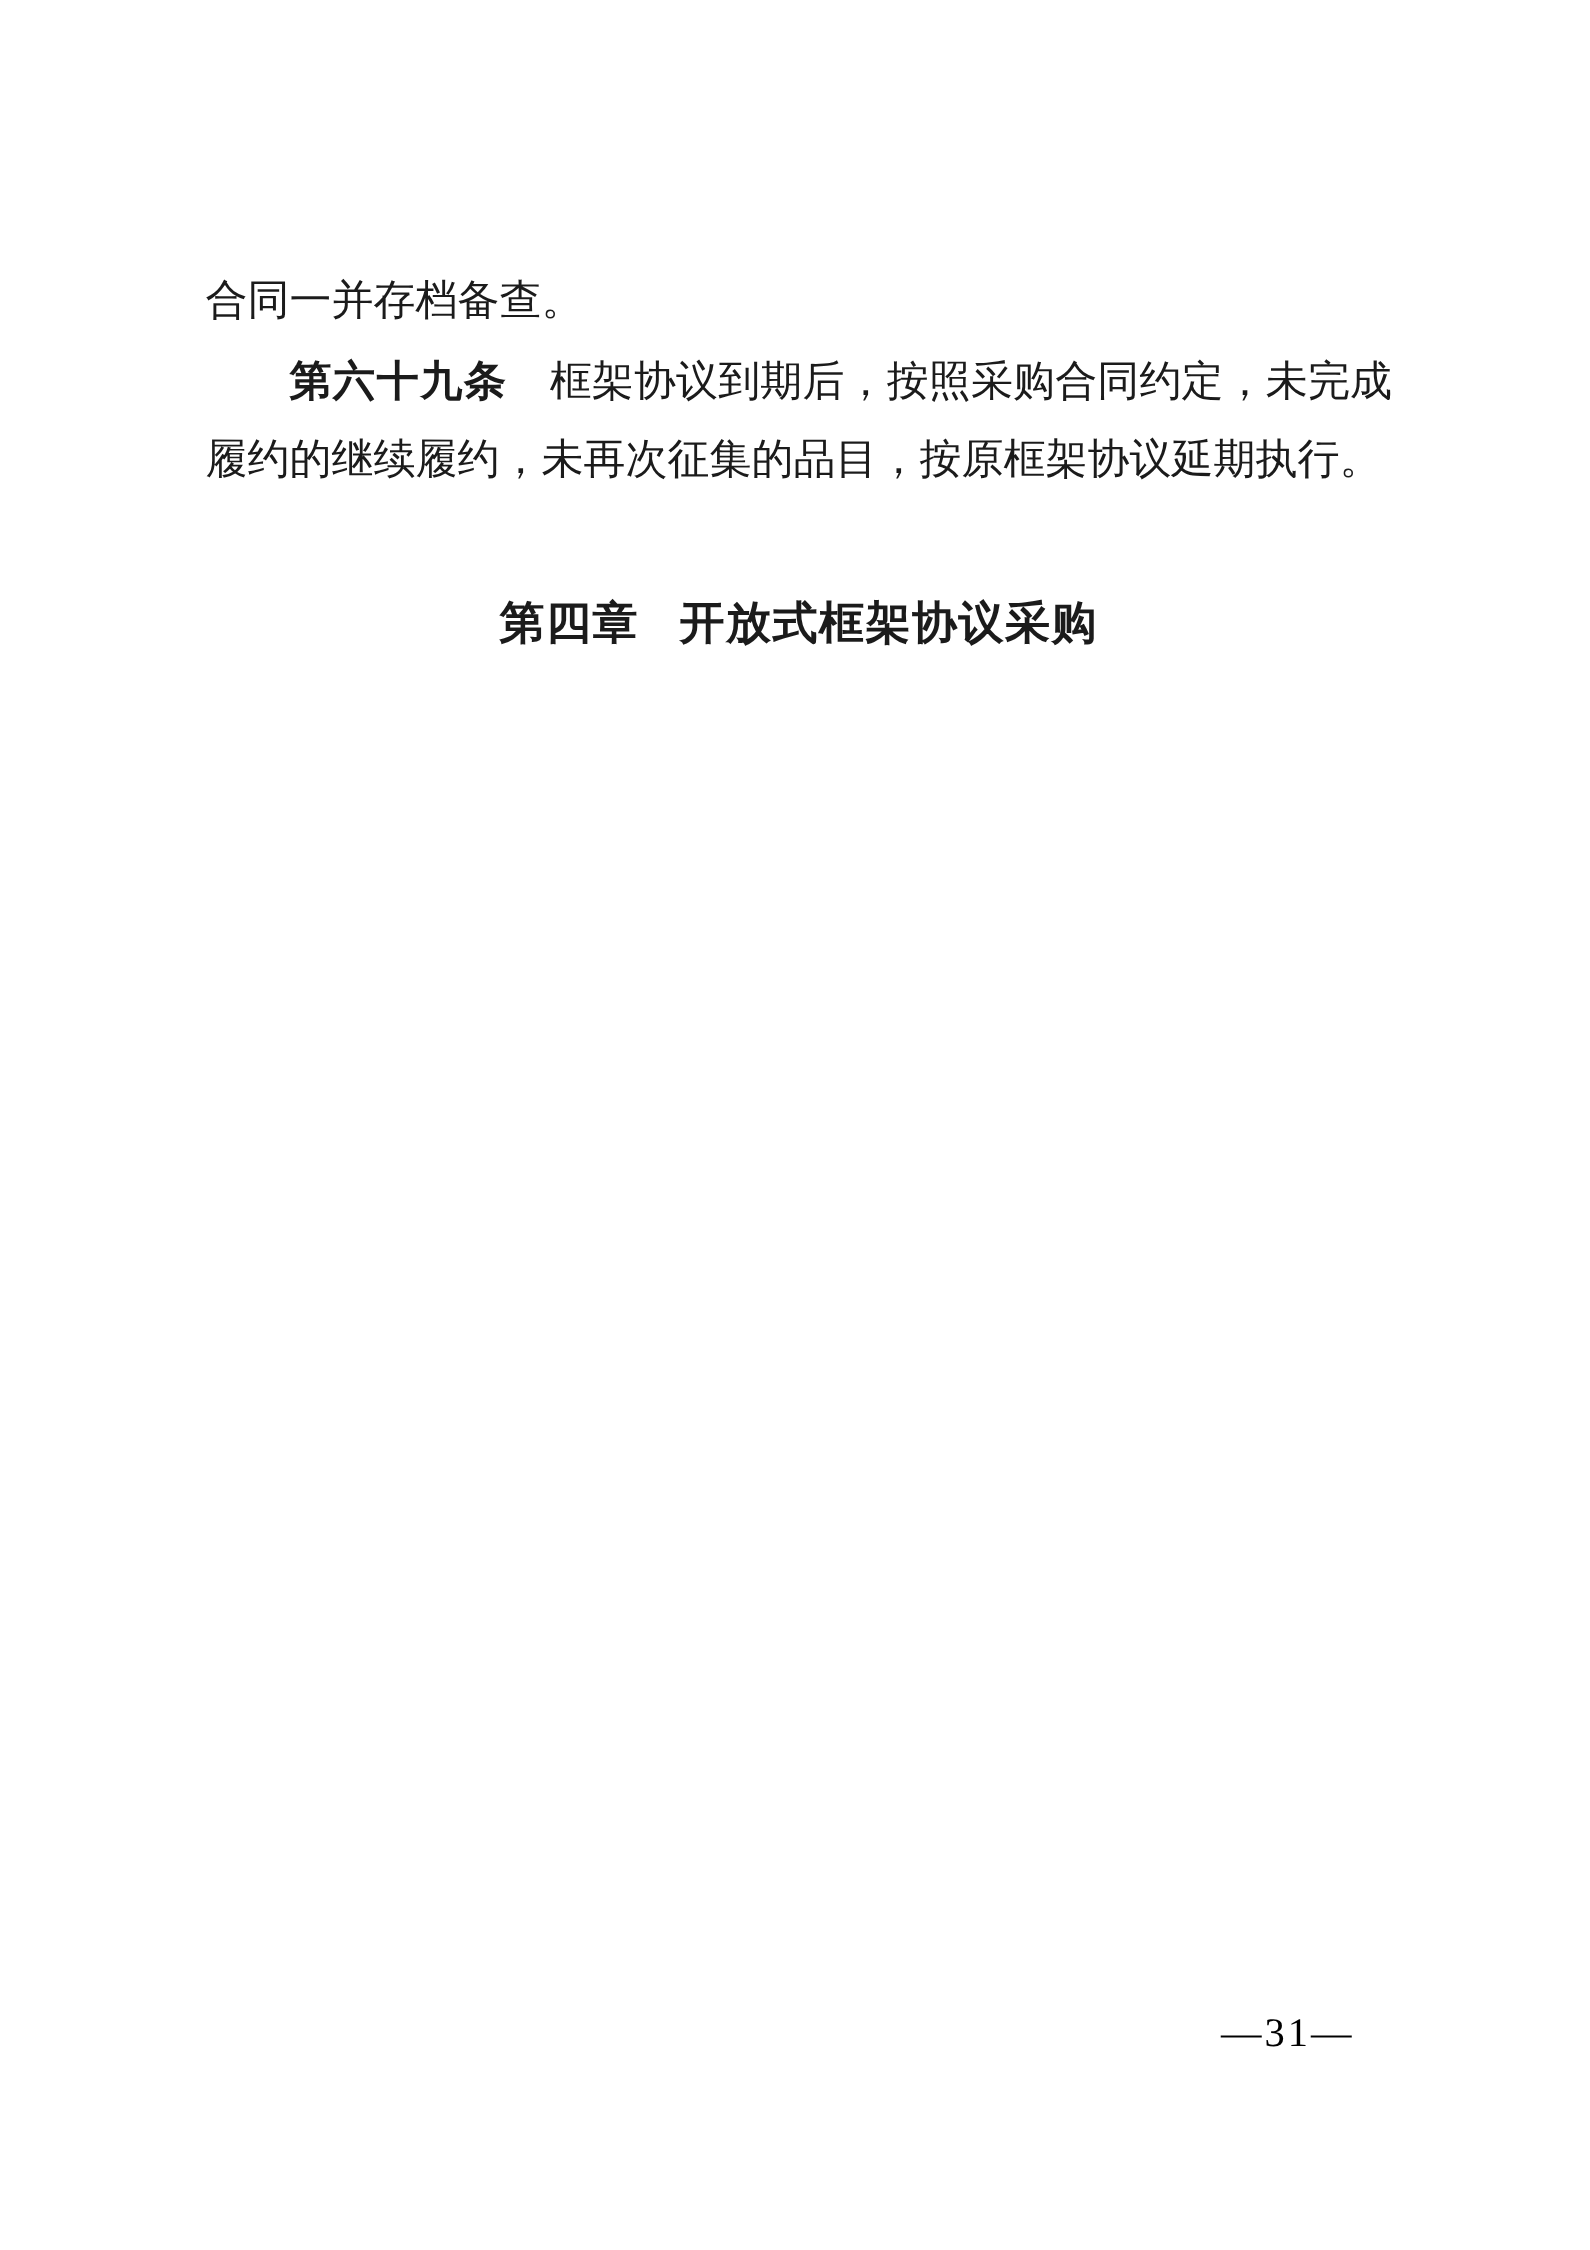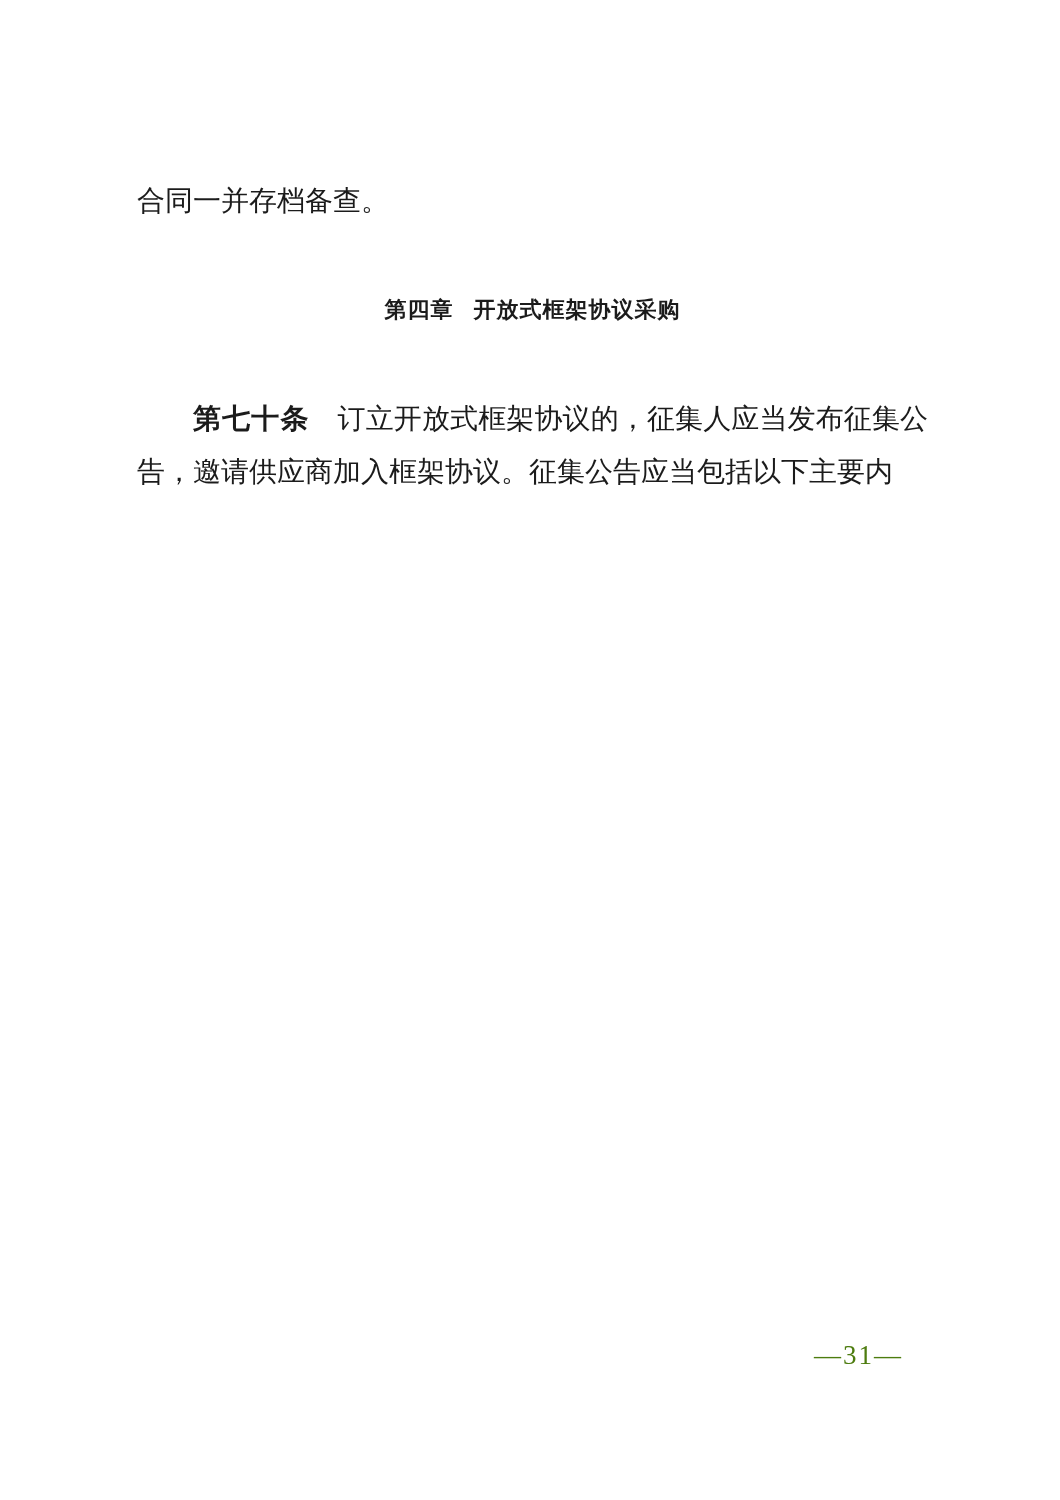--- a/index.html
+++ b/index.html
@@ -37,58 +37,58 @@
   .art-num {
     font-weight: 700;
     font-family: "Liberation Sans", "DejaVu Sans", sans-serif;
     margin-right: 1em;
     letter-spacing: 1px;
   }
   .chapter {
     margin: 56px 0 0 0;
     text-align: center;
     text-indent: 0;
-    font-size: 22px;
+    font-size: 30px;
     font-weight: 700;
     font-family: "Liberation Sans", "DejaVu Sans", sans-serif;
     line-height: 52.5px;
     letter-spacing: 1px;
   }
   .chapter-num {
     margin-right: 0.9em;
   }
   .para.after-chapter {
     margin-top: 57px;
   }
   .page-number {
     position: absolute;
     top: 1340px;
     right: 157px;
     font-size: 27px;
     letter-spacing: 2px;
-    color: #4d7c0f;
+    color: #000000;
   }
 </style>
 </head>
 <body>
 
 <div class="page">
   <div class="content">
 
     <p class="para no-indent">合同一并存档备查。</p>
 
 
 
 
 
+    <p class="para">
+      <span class="art-num">第六十九条</span><span class="art-text">框架协议到期后，按照采购合同约定，未完成履约的继续履约，未再次征集的品目，按原框架协议延期执行。</span>
+    </p>
 
     <h2 class="chapter">
       <span class="chapter-num">第四章</span><span>开放式框架协议采购</span>
     </h2>
 
-    <p class="para after-chapter">
-      <span class="art-num">第七十条</span><span class="art-text">订立开放式框架协议的，征集人应当发布征集公告，邀请供应商加入框架协议。征集公告应当包括以下主要内</span>
-    </p>
 
   </div>
 
   <div class="page-number">—31—</div>
 </div>
 
 </body></html>

